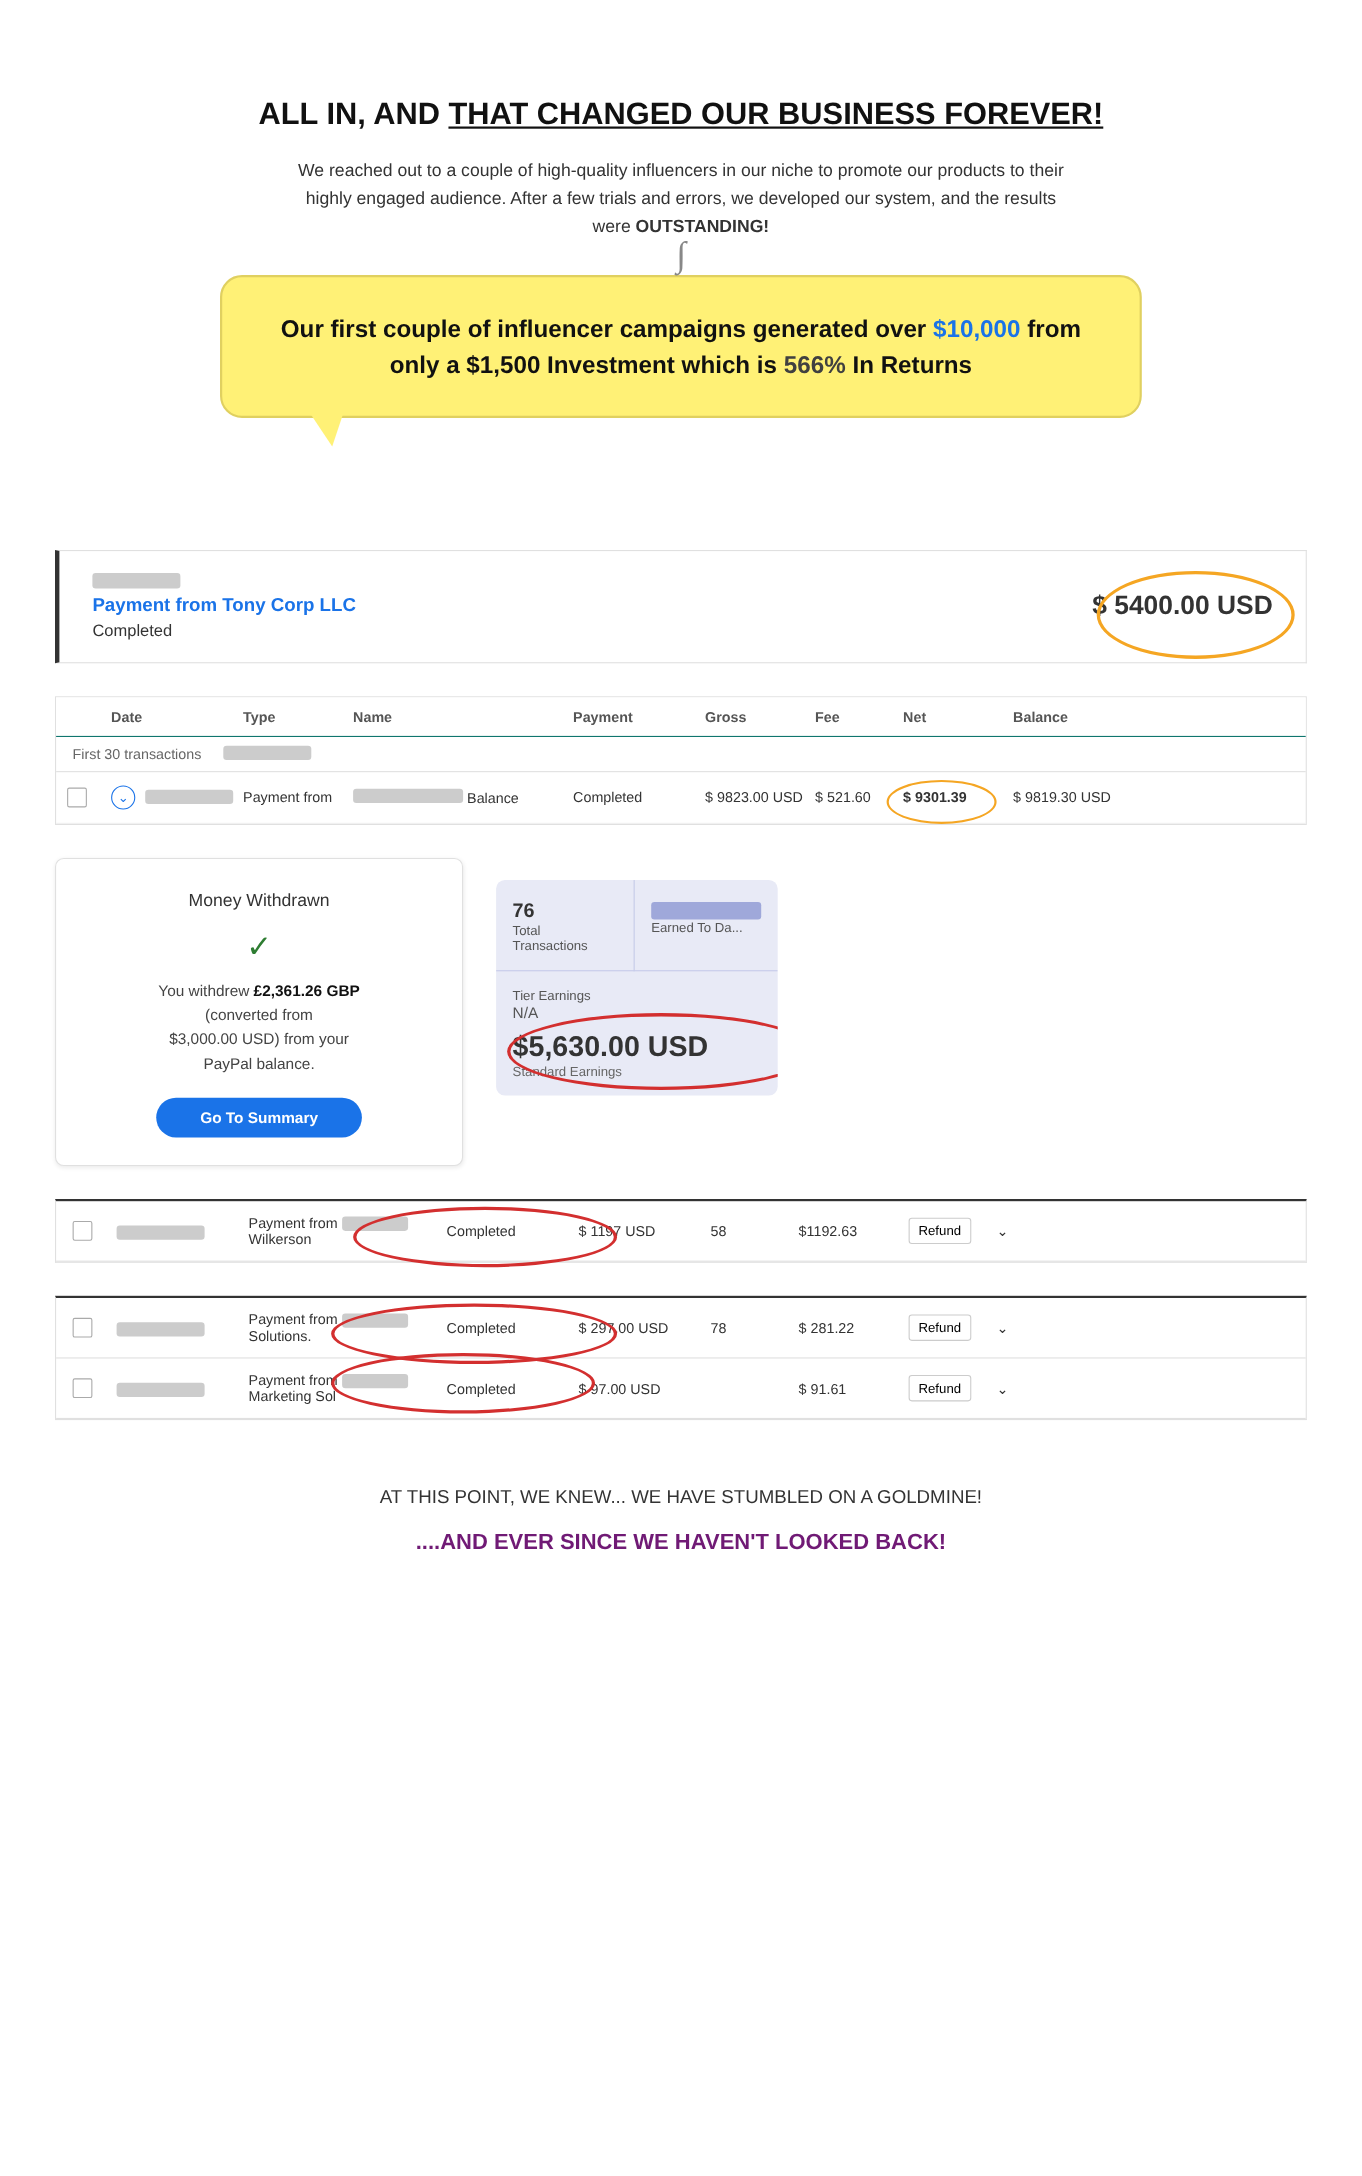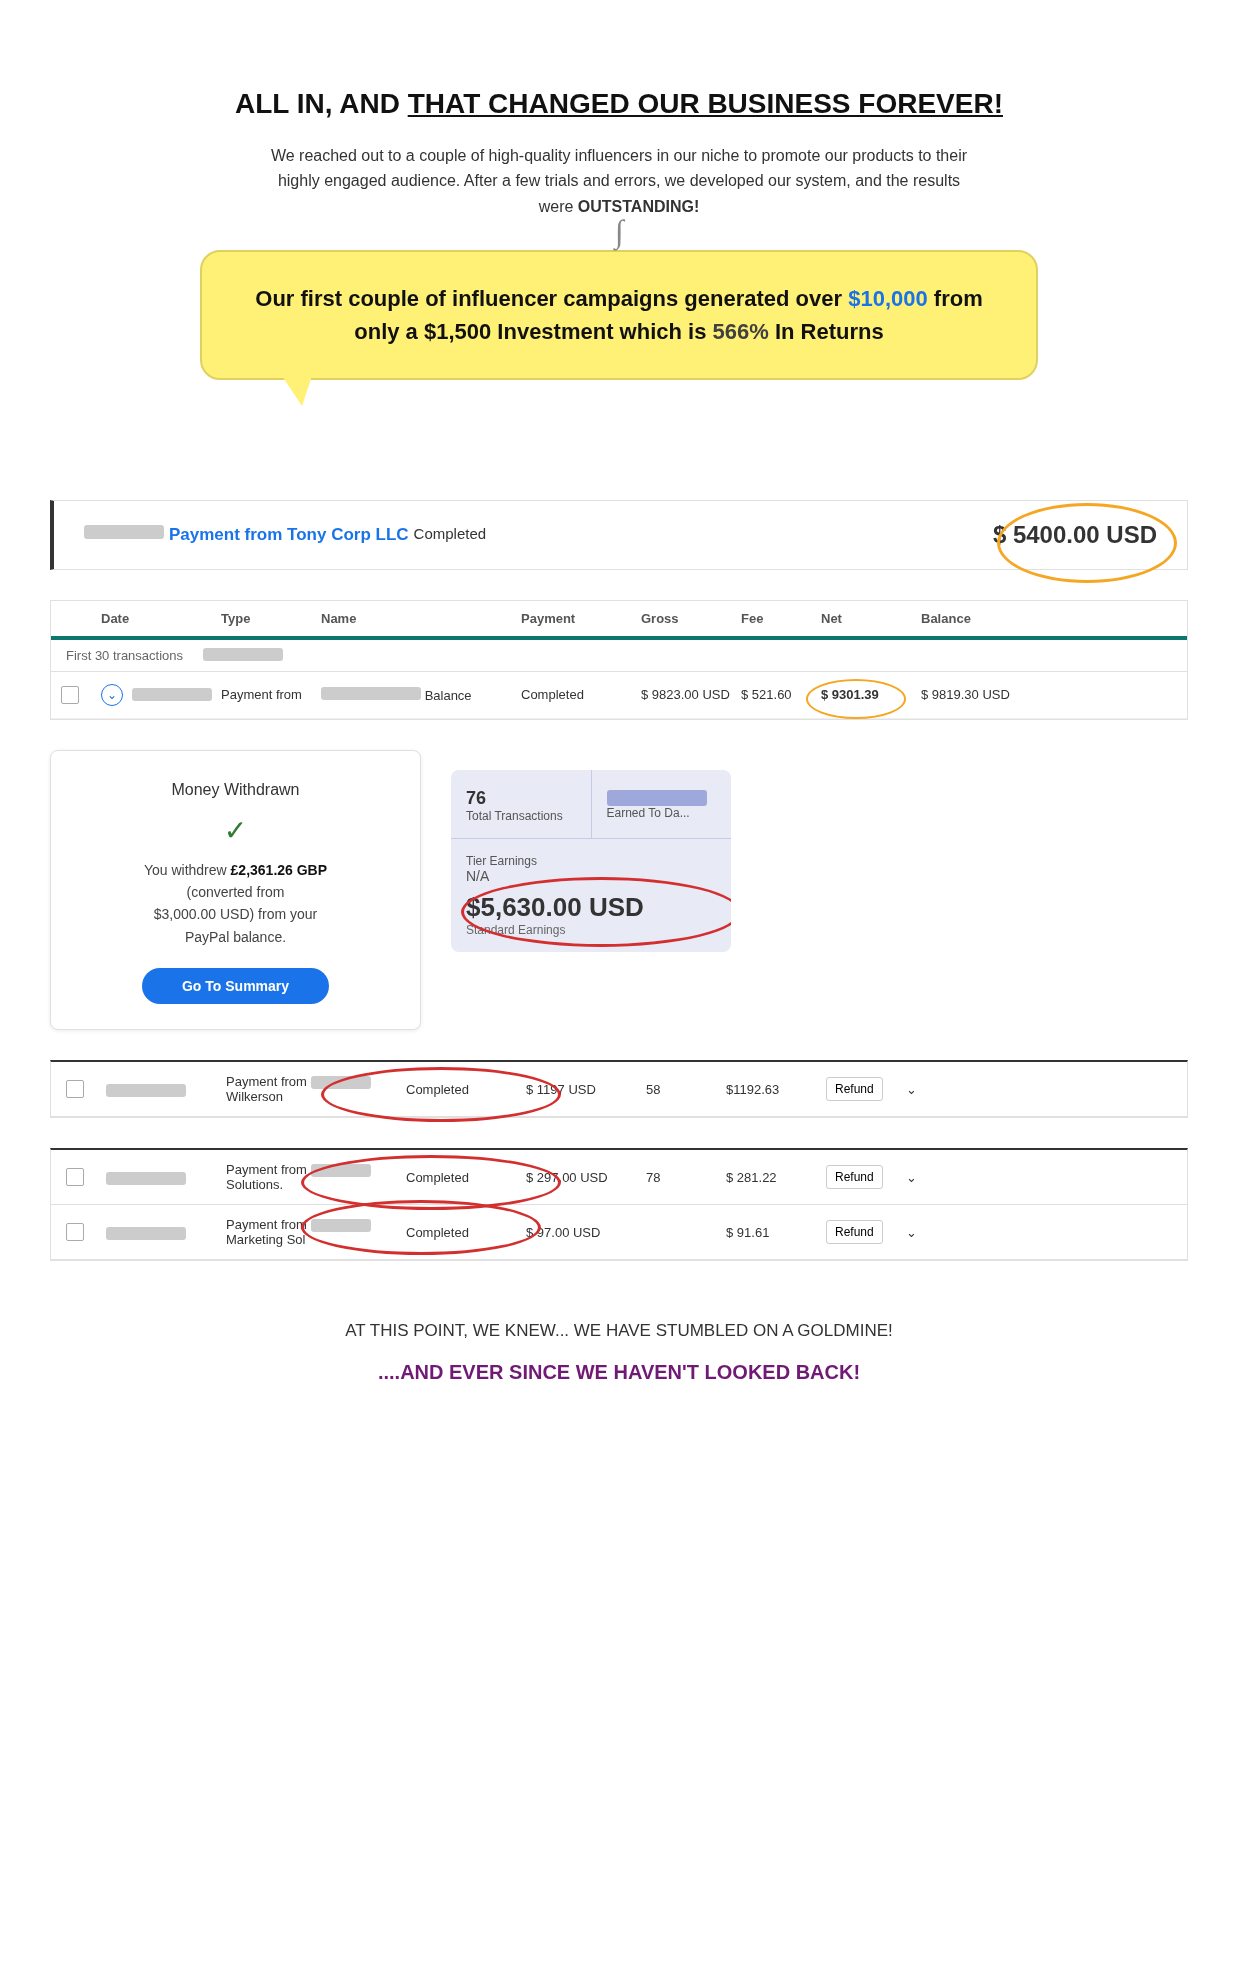--- a/index.html
+++ b/index.html
@@ -100,21 +100,21 @@
       border-left: 4px solid #333;
       padding: 20px 30px;
       display: flex;
       align-items: center;
       justify-content: space-between;
       position: relative;
       background: #fff;
     }
     .payment-section-1 .left-info {
       display: flex;
-      flex-direction: row;
+      flex-direction: column;
       gap: 5px;
     }
     .payment-section-1 .date-blurred {
       width: 80px;
       height: 14px;
       background: #ccc;
       border-radius: 3px;
     }
     .payment-section-1 .pay-from {
       font-size: 17px;
@@ -147,21 +147,21 @@
 
     
     .table-section {
       margin: 20px 50px 30px;
       border: 1px solid #e0e0e0;
     }
     .table-header {
       display: grid;
       grid-template-columns: 40px 120px 100px 200px 120px 100px 80px 100px 100px;
       background: #fff;
-      border-bottom: 4px solid #0f766e;
+      border-bottom: 1px solid #0f766e;
       padding: 10px 10px;
     }
     .table-header div {
       font-size: 13px;
       font-weight: 700;
       color: #555;
     }
     .table-subheader {
       padding: 8px 15px;
       font-size: 13px;
@@ -272,21 +272,21 @@
       margin-top: 20px;
       display: inline-block;
     }
 
     
     .affiliate-stats {
       background: #e8eaf6;
       border-radius: 8px;
       padding: 0;
       overflow: hidden;
-      width: 280px;
+      width: 256px;
       position: relative;
       margin-top: 20px;
     }
     .affiliate-stats .top-row {
       display: flex;
       gap: 0;
     }
     .affiliate-stats .stat-box {
       flex: 1;
       padding: 15px 15px;

